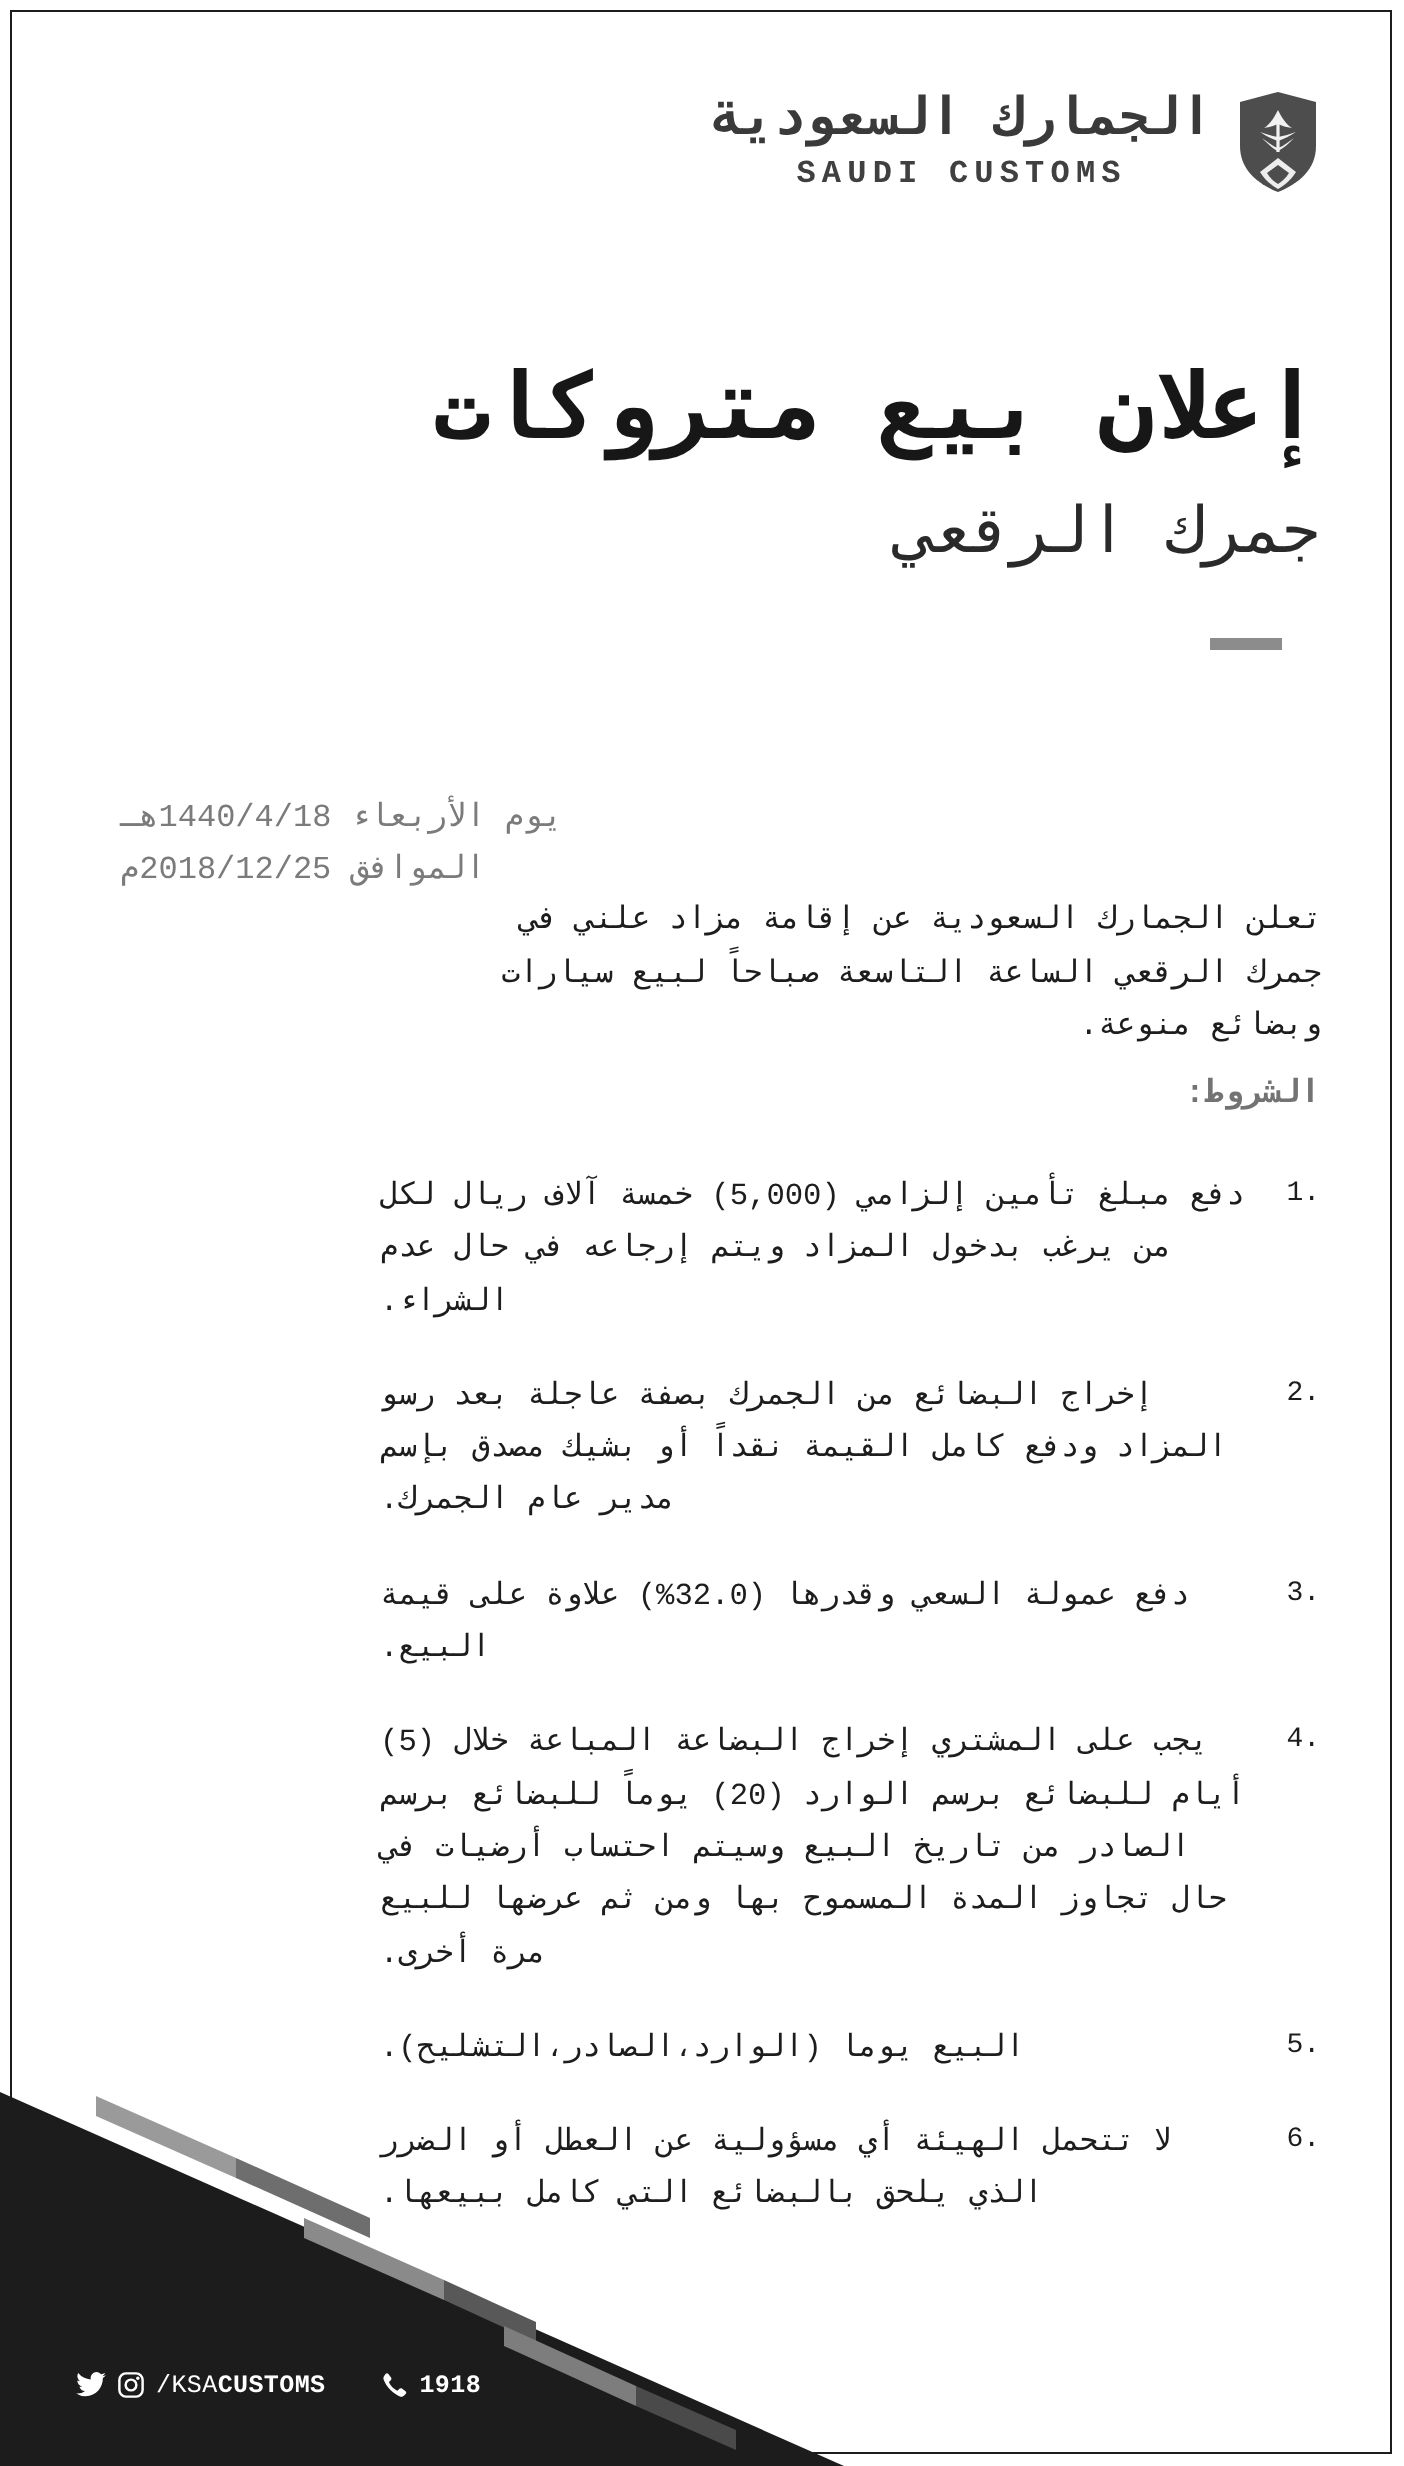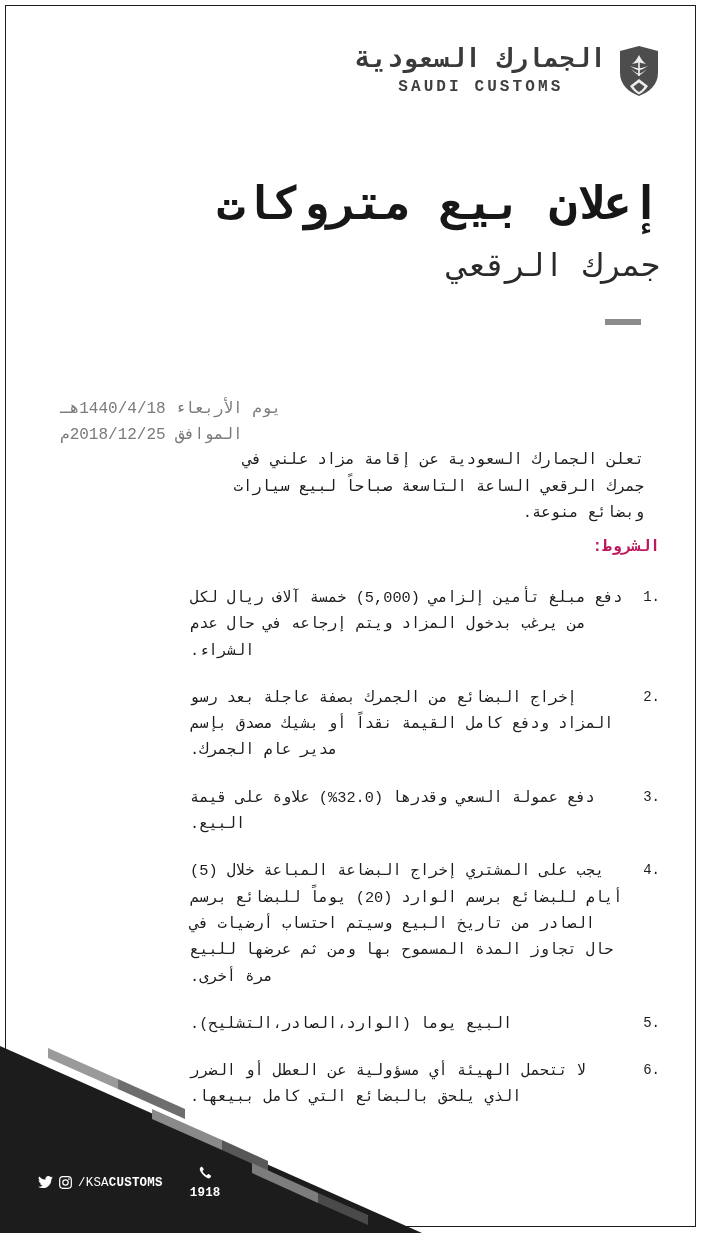--- a/index.html
+++ b/index.html
@@ -112,38 +112,38 @@
     font-size: 16px;
     color: #7b7b7b;
     line-height: 1.65;
     margin-top: 36px;
   }
 
   
   .intro {
     position: absolute;
     top: 447px;
-    right: 58px;
+    right: 41px;
     width: 420px;
     text-align: right;
     font-size: 15.5px;
     color: #1d1d1d;
     line-height: 1.72;
   }
 
   
   .conditions-heading {
     position: absolute;
     top: 536px;
     right: 42px;
     width: 600px;
     text-align: right;
     font-size: 16px;
     font-weight: 600;
-    color: #be185d;
+    color: #737373;
   }
   .conditions-list {
     position: absolute;
     top: 585px;
     right: 42px;
     width: 470px;
     list-style: none;
     margin: 0;
     padding: 0;
   }
@@ -206,21 +206,21 @@
   }
   .social-handle {
     color: #ffffff;
     font-size: 12.5px;
     letter-spacing: 0.2px;
     white-space: nowrap;
   }
   .social-handle b { font-weight: 700; }
   .phone-group {
     display: flex;
-    flex-direction: column;
+    flex-direction: row;
     align-items: center;
     gap: 6px;
   }
   .phone-number {
     color: #ffffff;
     font-size: 12.5px;
     font-weight: 700;
     letter-spacing: 0.2px;
   }
   .ico { display: block; }

